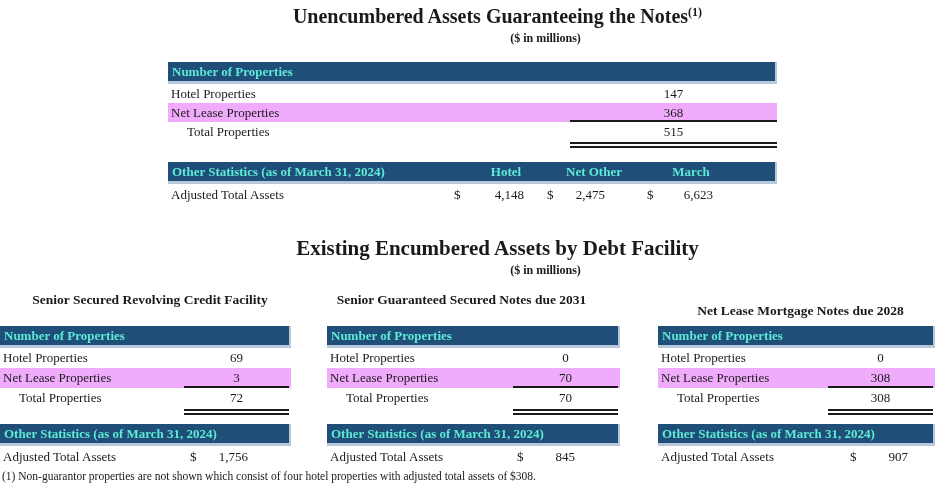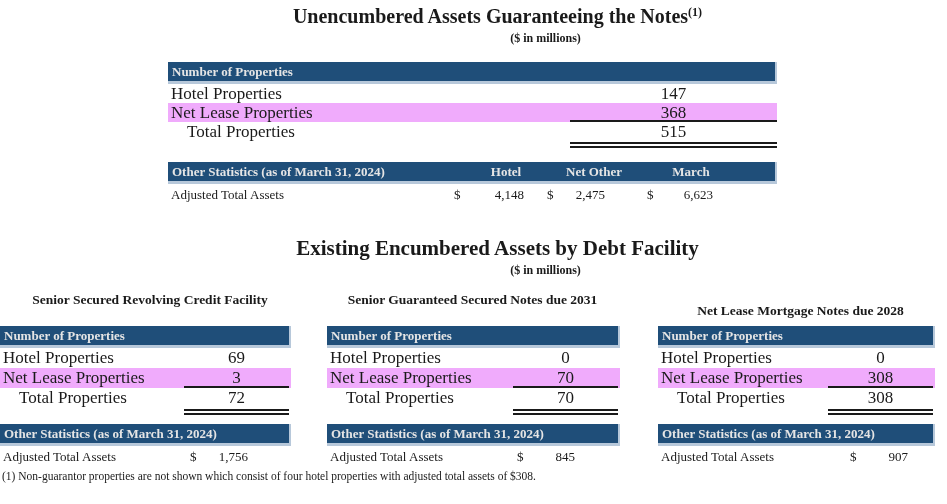--- a/index.html
+++ b/index.html
@@ -14,32 +14,32 @@
   }
   .ctitle { position: absolute; left: 0; width: 947px; text-align: center; font-weight: bold; white-space: nowrap; margin-left: 24px; }
   .t-main { font-size: 20px; }
   .t-sub  { font-size: 12px; padding-left: 48px; }
   .t-sec2 { font-size: 21px; }
   .supref { font-size: 12px; position: relative; top: -7px; font-weight: bold; }
 
   .tbl { position: absolute; }
   .navy-bar {
     background: #1F4E79;
-    color: #e5e5e5;
+    color: #5eead4;
     font-weight: bold;
     font-size: 13px;
     height: 19px;
     line-height: 19px;
     padding-left: 4px;
     border-bottom: 3px solid #B7C8DA;
     border-right: 2px solid #B7C8DA;
     position: relative;
     white-space: nowrap;
   }
-  .prow { display: flex; font-size: 17px; white-space: nowrap; }
+  .prow { display: flex; font-size: 13px; white-space: nowrap; }
   .prow-top { height: 19px; line-height: 19px; }
   .prow-sm  { height: 20px; line-height: 20px; }
   .plabel { flex: 1; padding-left: 3px; }
   .indent { padding-left: 19px; }
   .pval { text-align: center; }
   .pval-top { width: 207px; }
   .pval-sm  { width: 105px; margin-right: 2px; }
   .alt { background: #f0abfc; }
   .ruled { border-bottom: 2px solid #1a1a1a; }
   .dblrule { border-top: 2px solid #1a1a1a; border-bottom: 2px solid #1a1a1a; height: 2px; margin-top: 1px; }
@@ -98,21 +98,21 @@
         <span>$</span>
         <span>6,623</span>
       </span>
     </div>
   </div>
 
   <div class="ctitle t-sec2" style="top:236px;">Existing Encumbered Assets by Debt Facility</div>
   <div class="ctitle t-sub" style="top:263px;">($ in millions)</div>
 
   <div class="fac-title" style="left:0; width:300px; top:292px;">Senior Secured Revolving Credit Facility</div>
-  <div class="fac-title" style="left:326px; width:293px; top:292px;">Senior Guaranteed Secured Notes due 2031</div>
+  <div class="fac-title" style="left:315px; width:293px; top:292px;">Senior Guaranteed Secured Notes due 2031</div>
   <div class="fac-title" style="left:658px; width:285px; top:303px;">Net Lease Mortgage Notes due 2028</div>
 
   <div class="tbl" style="left:0; top:326px; width:291px;">
     <div class="navy-bar"><span>Number of Properties</span></div>
     <div class="prow prow-sm">
       <span class="plabel">Hotel Properties</span>
       <span class="pval pval-sm">69</span>
     </div>
     <div class="prow prow-sm alt">
       <span class="plabel">Net Lease Properties</span>

